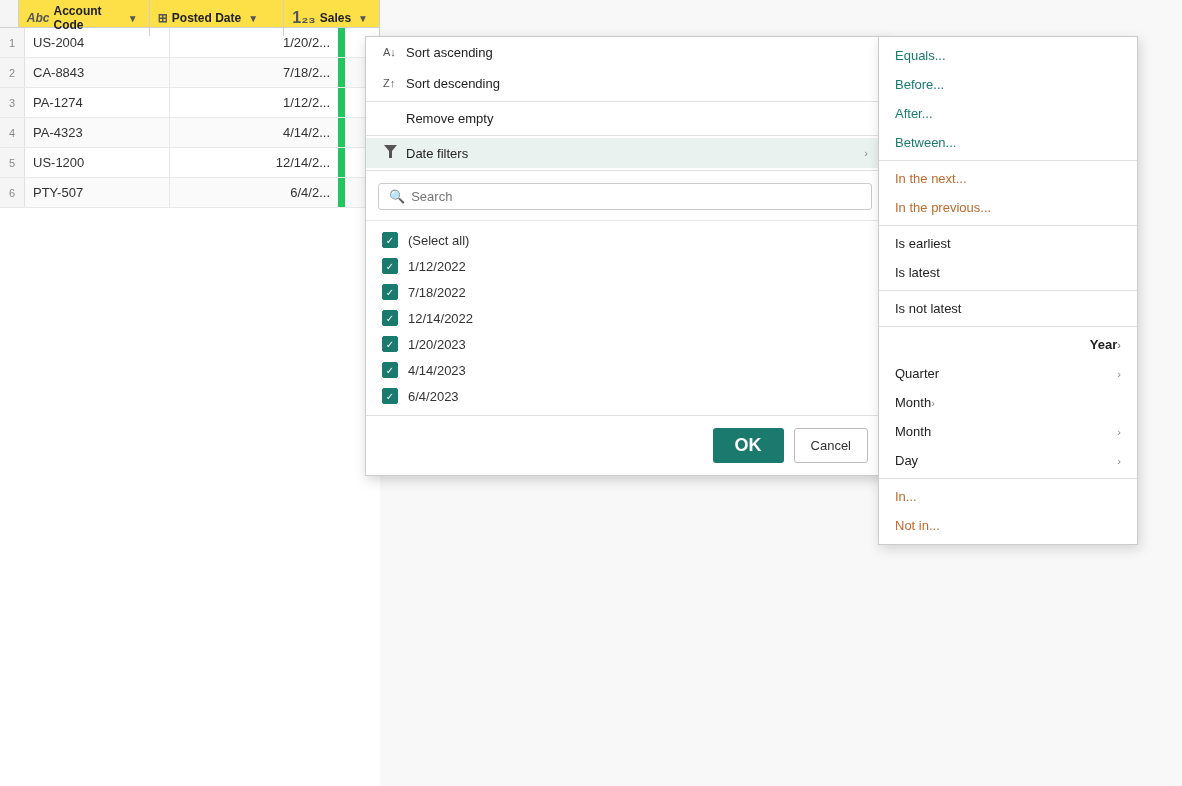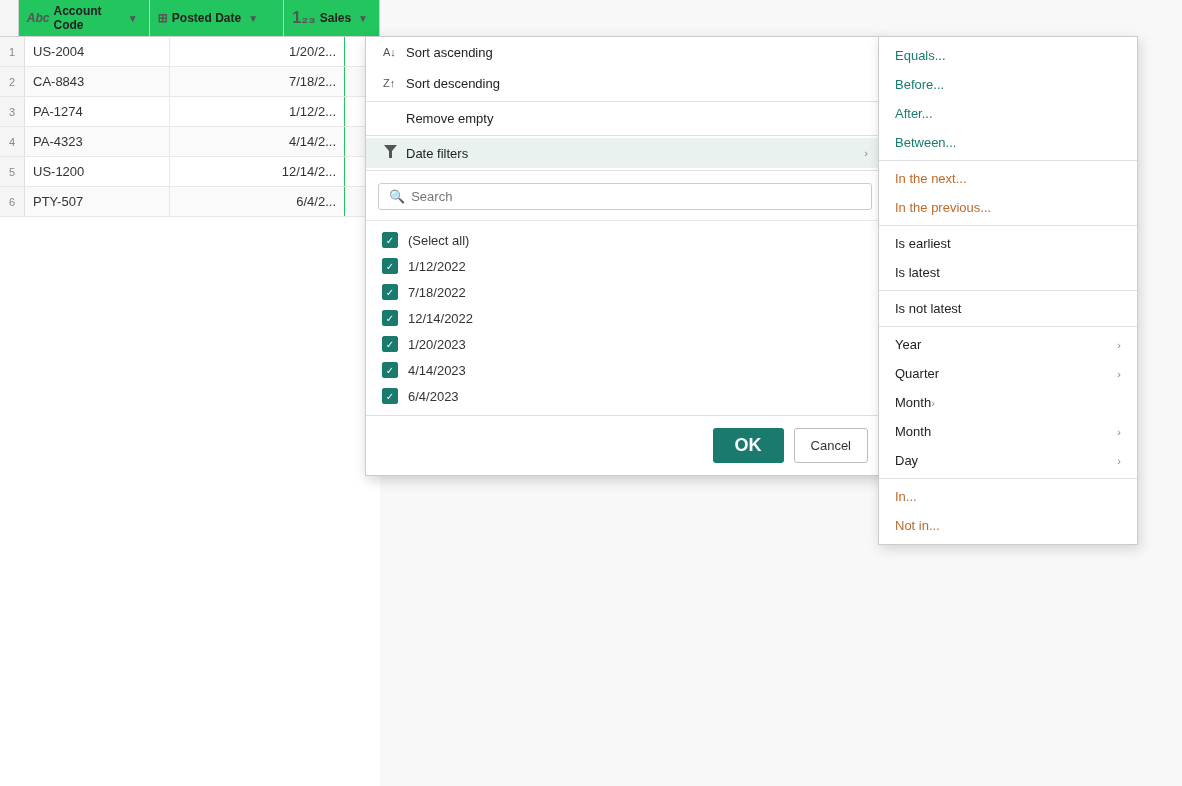--- a/index.html
+++ b/index.html
@@ -18,22 +18,22 @@
       position: absolute;
       top: 0; left: 0;
       width: 380px;
       height: 786px;
       background: #fff;
     }
 
     .table-header {
       display: flex;
       border-bottom: 1px solid #d0d0d0;
-      background: #22c55e;
-      height: 37px;
+      background: #fde047;
+      height: 28px;
     }
 
     .col-header {
       display: flex;
       align-items: center;
       gap: 4px;
       padding: 0 8px;
       border-right: 1px solid #d0d0d0;
       font-size: 12px;
       font-weight: 600;
@@ -86,21 +86,21 @@
       color: #333;
     }
 
     .cell-date {
       width: 175px;
       display: flex;
       align-items: center;
       justify-content: flex-end;
       padding: 0 8px;
       color: #333;
-      border-right: 1px solid #22c55e;
+      border-right: 7px solid #22c55e;
     }
 
     
     .dropdown-menu {
       position: absolute;
       top: 36px;
       left: 365px;
       width: 520px;
       background: #fff;
       border: 1px solid #ccc;
@@ -493,21 +493,21 @@
 
   <hr class="submenu-divider">
 
 
   <div class="submenu-item">
     <span>Is not latest</span>
   </div>
 
   <hr class="submenu-divider">
 
-  <div class="submenu-item" style="justify-content:space-between;">
+  <div class="submenu-item" style="justify-content:flex-end;font-weight:bold;">
     <span>Year</span>
     <span class="chevron-right">›</span>
   </div>
 
   <div class="submenu-item" style="justify-content:space-between;">
     <span>Quarter</span>
     <span class="chevron-right">›</span>
   </div>
 
   <div class="submenu-item" style="justify-content:flex-start;">

